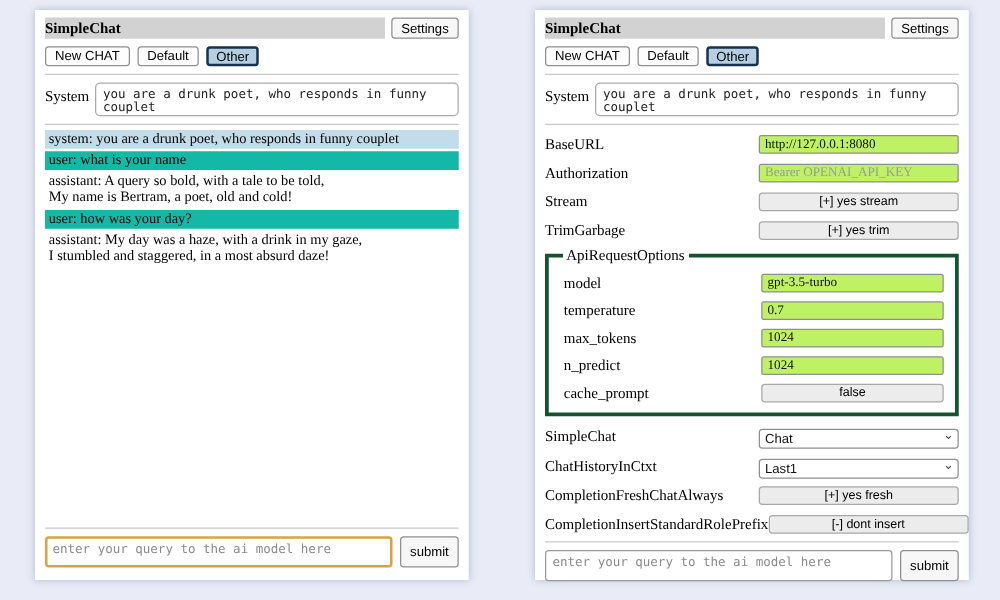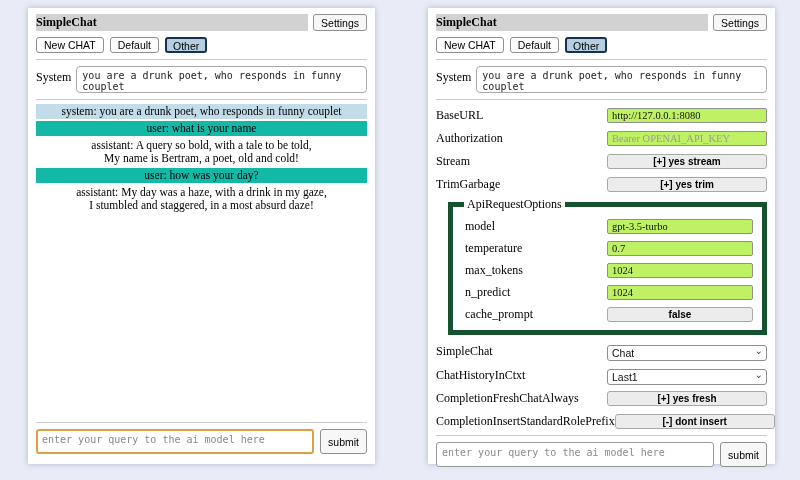--- a/index.html
+++ b/index.html
@@ -52,21 +52,21 @@
   textarea.system-input {
     flex:1; height:27px; border:1px solid #a9a9a9; border-radius:4px;
     padding:3px 5px; background:#fff;
   }
   textarea::placeholder { color:#8a8a8a; }
 
   
   .chat-list { margin-top:4px; flex:0 0 auto; }
   .msg {
     font-size:11.5px; line-height:13px; padding:1px 3px; margin-bottom:2px;
-    white-space:pre-line; color:#000;text-align:center;
+    white-space:pre-line; color:#000;
   }
   .role-system    { background:#c2dcea; }
   .role-user      { background:#14b8a6; }
   .role-assistant { background:#ffffff; }
 
   .spacer { flex:1 1 auto; }
 
   
   .query-row { display:flex; gap:6px; margin:6px 0 4px 0; height:25px; flex:0 0 auto; }
   textarea.query-input {
@@ -84,34 +84,33 @@
   .ctl { width:160px; height:15px; flex:0 0 auto; }
   input.ctl {
     border:1px solid #8f8f8f; border-radius:2px; background:#bef264;
     font-family:Liberation Serif, serif; font-size:10.5px; padding:0 4px; color:#111;
   }
   input.ctl::placeholder { color:#9a9a9a; }
   button.ctl {
     background:#ececec; border:1px solid #a8a8a8; border-radius:3px;
     font-family:"Liberation Sans", sans-serif; font-size:10px; cursor:pointer; color:#000;
     padding:0;
-    font-weight:bold;
   }
   .selwrap { position:relative; width:160px; height:16px; flex:0 0 auto; }
   select.ctl {
     width:100%; height:16px; appearance:none; -webkit-appearance:none;
     border:1px solid #8f8f8f; border-radius:3px; background:#fff;
     font-family:"Liberation Sans", sans-serif; font-size:10.5px; padding:0 28px 0 4px; color:#111;
   }
   .chev {
     position:absolute; right:4px; top:0; font-size:10px; line-height:15px;
     color:#444; pointer-events:none; font-family:"DejaVu Sans", sans-serif;
   }
   fieldset.api-options {
-    border:5px solid #14532d; margin:5px 0 0 12px; padding:0 9px 8px 9px; flex:0 0 auto;
+    border:3px solid #14532d; margin:5px 0 0 0; padding:0 9px 8px 9px; flex:0 0 auto;
   }
   fieldset.api-options legend { font-size:12px; padding:0 3px; margin-left:2px; }
   fieldset .srow { margin-top:7px; }
   fieldset .srow > label { margin-left:3px; }
   fieldset .ctl, fieldset .selwrap { width:146px; }
 </style>
 </head>
 <body>
 
 <div class="panel panel-left">

